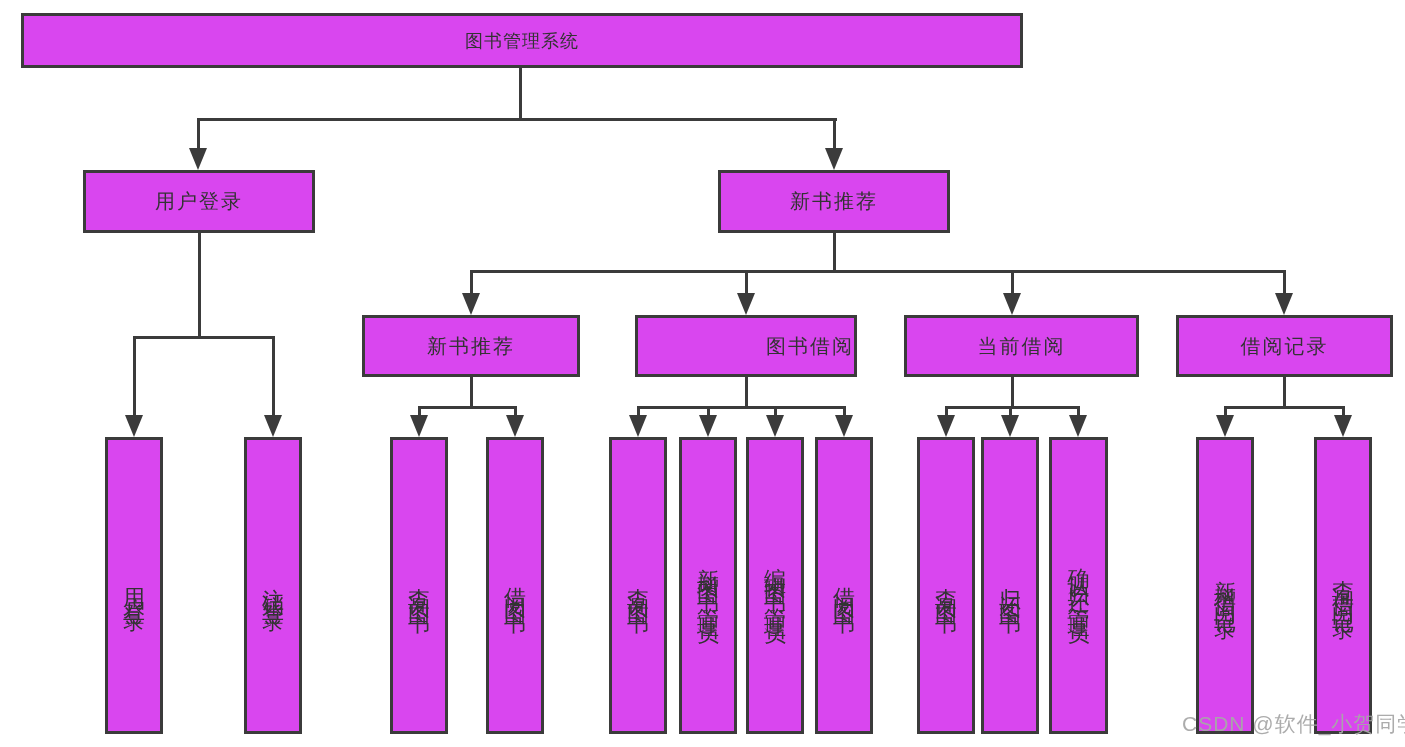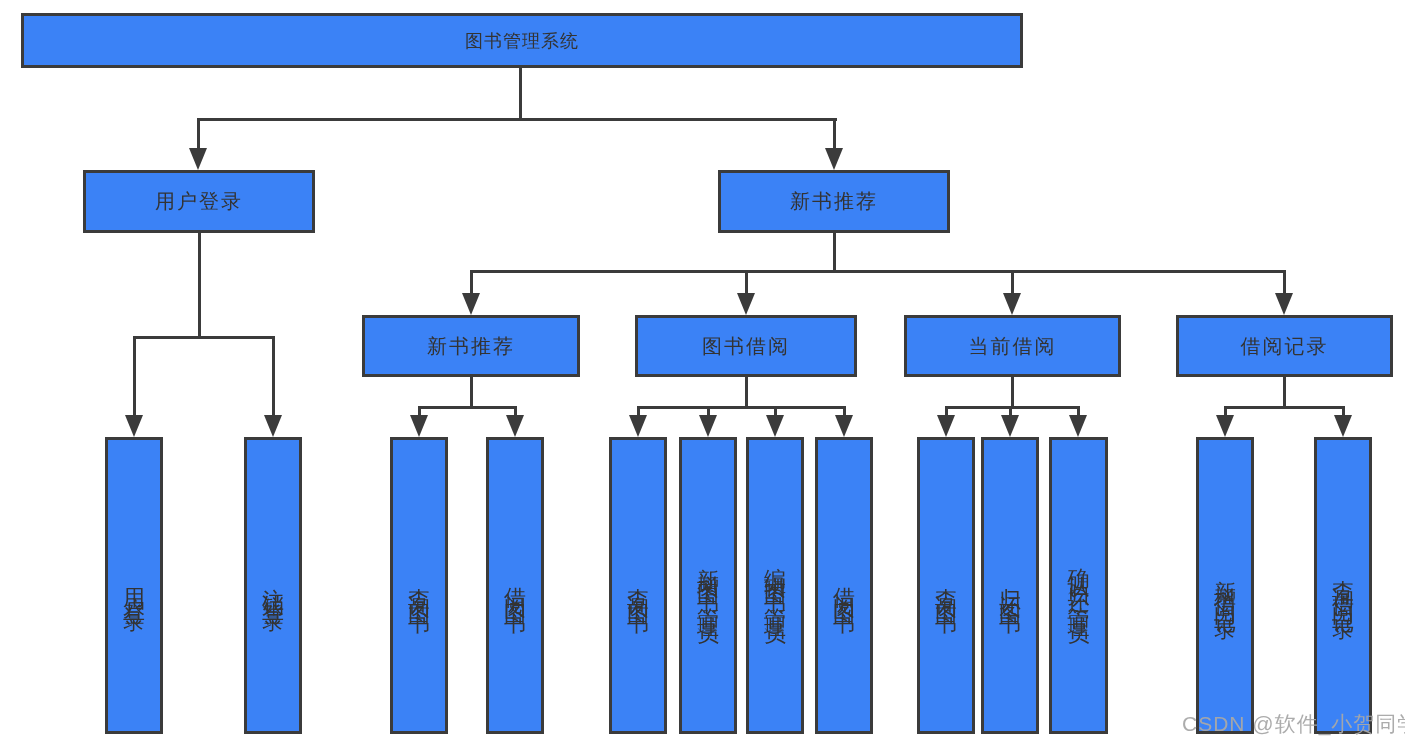--- a/index.html
+++ b/index.html
@@ -2,21 +2,21 @@
 <html><head>
 <meta charset="utf-8">
 <style>
   html,body { margin:0; padding:0; background:#ffffff; }
   .stage {
     position:relative; width:1405px; height:747px; background:#ffffff;
     font-family:"Liberation Sans","DejaVu Sans",sans-serif; color:#333333;
     overflow:hidden;
   }
   .box {
-    position:absolute; box-sizing:border-box; background:#3b82f6;
+    position:absolute; box-sizing:border-box; background:#d946ef;
     border:3px solid #3b3b3b; display:flex; align-items:center; justify-content:center;
   }
   .hbox span { font-size:20px; letter-spacing:2px; color:#333333; white-space:nowrap; }
   .rootbox span { font-size:18px; letter-spacing:1px; }
   .vbox span {
     writing-mode:vertical-lr; text-orientation:mixed;
     font-size:22px; letter-spacing:8px; color:#333333; line-height:1;
   }
   .line { position:absolute; background:#3b3b3b; }
   .ahead {
@@ -43,25 +43,25 @@
   </div>
 
   <div class="box hbox" style="left:718px;top:170px;width:232px;height:63px;">
     <span>新书推荐</span>
   </div>
 
   <div class="box hbox" style="left:362px;top:315px;width:218px;height:62px;">
     <span>新书推荐</span>
   </div>
 
-  <div class="box hbox" style="left:635px;top:315px;width:222px;height:62px;">
+  <div class="box hbox" style="left:635px;top:315px;width:222px;height:62px;justify-content:flex-end;">
     <span>图书借阅</span>
   </div>
 
-  <div class="box hbox" style="left:904px;top:315px;width:217px;height:62px;">
+  <div class="box hbox" style="left:904px;top:315px;width:235px;height:62px;">
     <span>当前借阅</span>
   </div>
 
   <div class="box hbox" style="left:1176px;top:315px;width:217px;height:62px;">
     <span>借阅记录</span>
   </div>
 
   <div class="box vbox" style="left:105px;top:437px;width:58px;height:297px;">
     <span>用户登录</span>
   </div>

